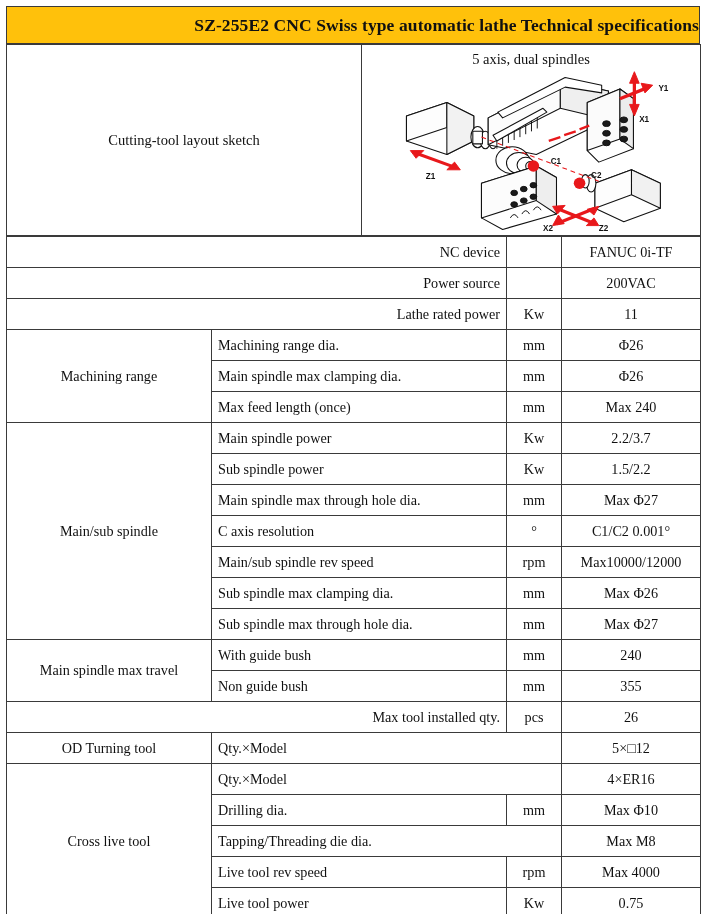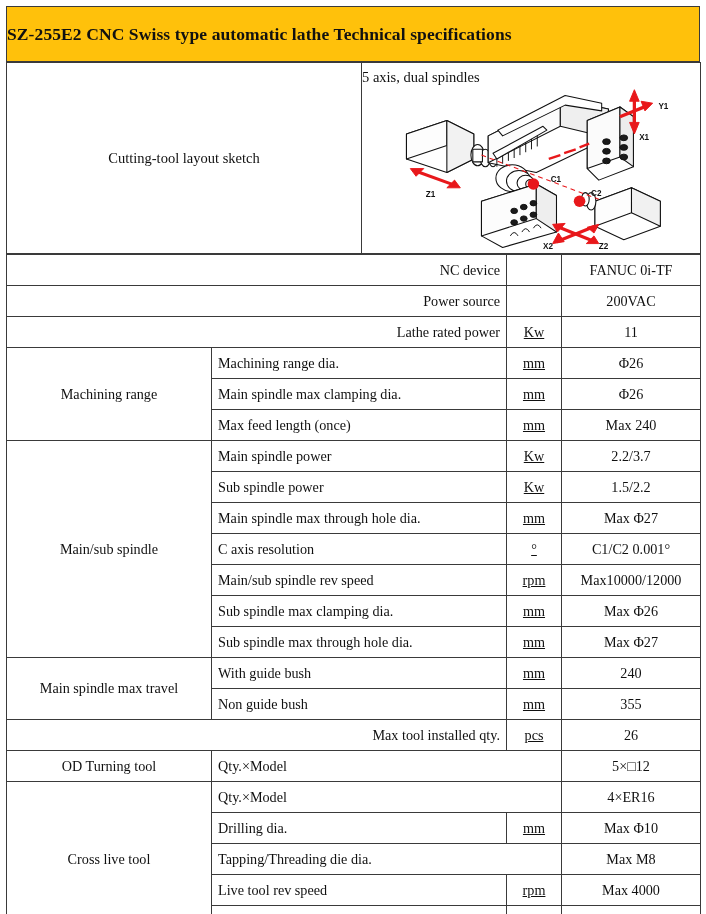--- a/index.html
+++ b/index.html
@@ -17,27 +17,27 @@
 
   #sheet {
     width: 706px;
     height: 914px;
     box-sizing: border-box;
     position: relative;
   }
 
   
   .title-bar {
-    height: 56px;
+    height: 38px;
     margin: 6px 6px 0 6px;
     background: #FFC10B;
     border: 1px solid #3a3a3a;
     display: flex;
     align-items: center;
-    justify-content: flex-start;
+    justify-content: flex-end;
     box-sizing: border-box;
   }
   .title-text {
     font-size: 17.5px;
     font-weight: bold;
     letter-spacing: 0.1px;
     color: #111111;
     white-space: nowrap;
   }
 
@@ -68,21 +68,21 @@
     text-align: center;
   }
   td.full-row-label {
     text-align: right;
   }
   td.desc-cell {
     text-align: left;
     padding-left: 7px;
     margin-top: 20px;
   }
-  td.unit-cell  { text-align: center; text-decoration: underline; }
+  td.unit-cell  { text-align: center; }
   td.value-cell { text-align: center; }
 
   .row-h { height: 31px; }
 
   
   .sketch-label-cell {
     height: 190px;
     text-align: center;
     vertical-align: middle;
     margin-top: 17px;
@@ -93,20 +93,21 @@
     height: 190px;
     padding: 0;
     vertical-align: top;
     position: relative;
   }
   .diagram-caption {
     position: absolute;
     top: 6px;
     left: 0;
     right: 0;
+    text-align: center;
     font-size: 14.5px;
     z-index: 3;
     pointer-events: none;
   }
   .diagram-svg {
     display: block;
     width: 100%;
     height: 190px;
   }
 </style>

